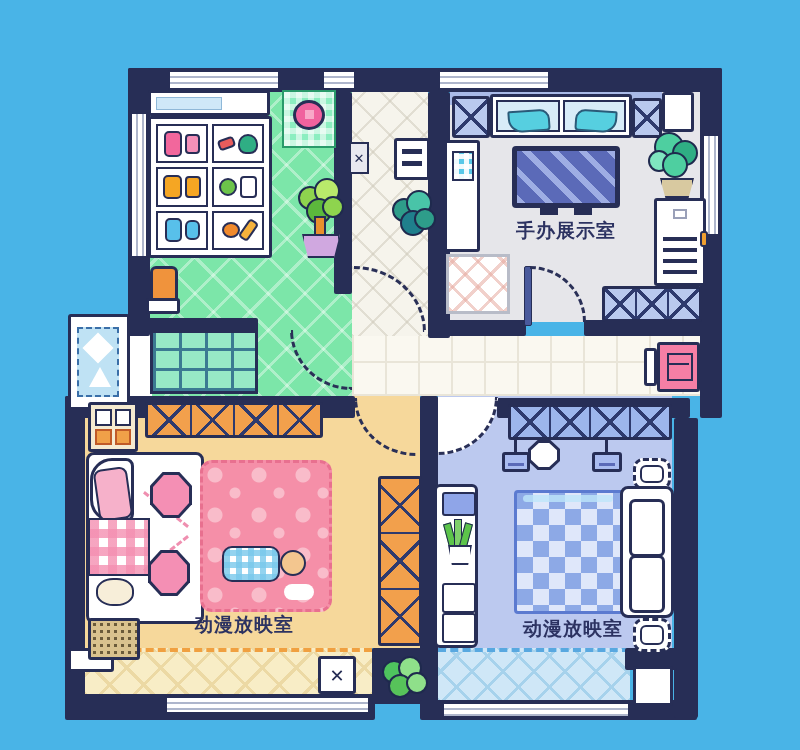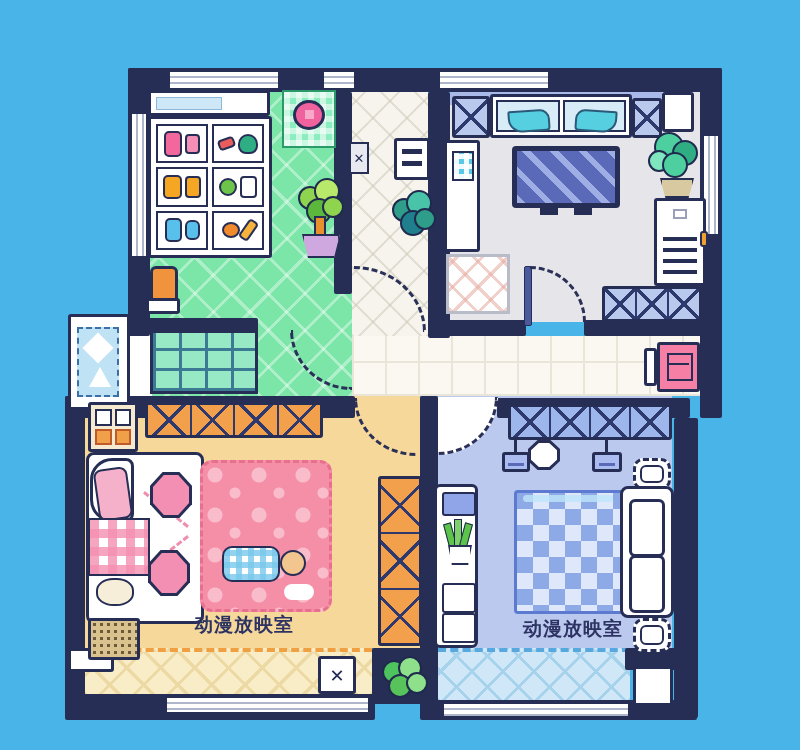--- a/index.html
+++ b/index.html
@@ -236,20 +236,21 @@
     <div class="abs" style="left:16px;top:8px;width:14px;height:10px;border:2px solid #9aa0b8"></div>
     <div class="abs" style="left:6px;top:36px;width:34px;height:42px;background:repeating-linear-gradient(180deg,#272e56 0 4px,#fff 4px 11px)"></div>
     <div class="abs" style="left:43px;top:30px;width:8px;height:16px;background:#f0a030;border:2px solid #272e56;border-radius:3px"></div>
   </div>
   <div class="abs rug-lattice" style="left:446px;top:254px;width:64px;height:60px"></div>
   <div class="abs xrow sh-blue" style="left:602px;top:286px;width:100px;height:36px">
     <div class="xcell"></div>
       <div class="xcell"></div>
       <div class="xcell"></div>
   </div>
+  <div class="label" style="left:500px;top:218px;width:132px">手办展示室</div>
 
   <div class="abs whitebox" style="left:644px;top:348px;width:13px;height:38px"></div>
   <div class="abs" style="left:657px;top:342px;width:43px;height:50px;background:#f67fa5;border:3px solid #272e56;border-radius:3px">
     <span style="position:absolute;left:7px;top:8px;width:22px;height:24px;border:2px solid #272e56"></span>
     <span style="position:absolute;left:7px;top:18px;width:22px;height:0;border-top:2px solid #272e56"></span>
   </div>
 
   <div class="abs whitebox" style="left:88px;top:402px;width:50px;height:50px;display:grid;grid-template-columns:1fr 1fr;gap:3px;padding:4px;background:#f5ead0">
     <span style="border:2px solid #272e56;background:#fff"></span>
     <span style="border:2px solid #272e56;background:#fff"></span>

